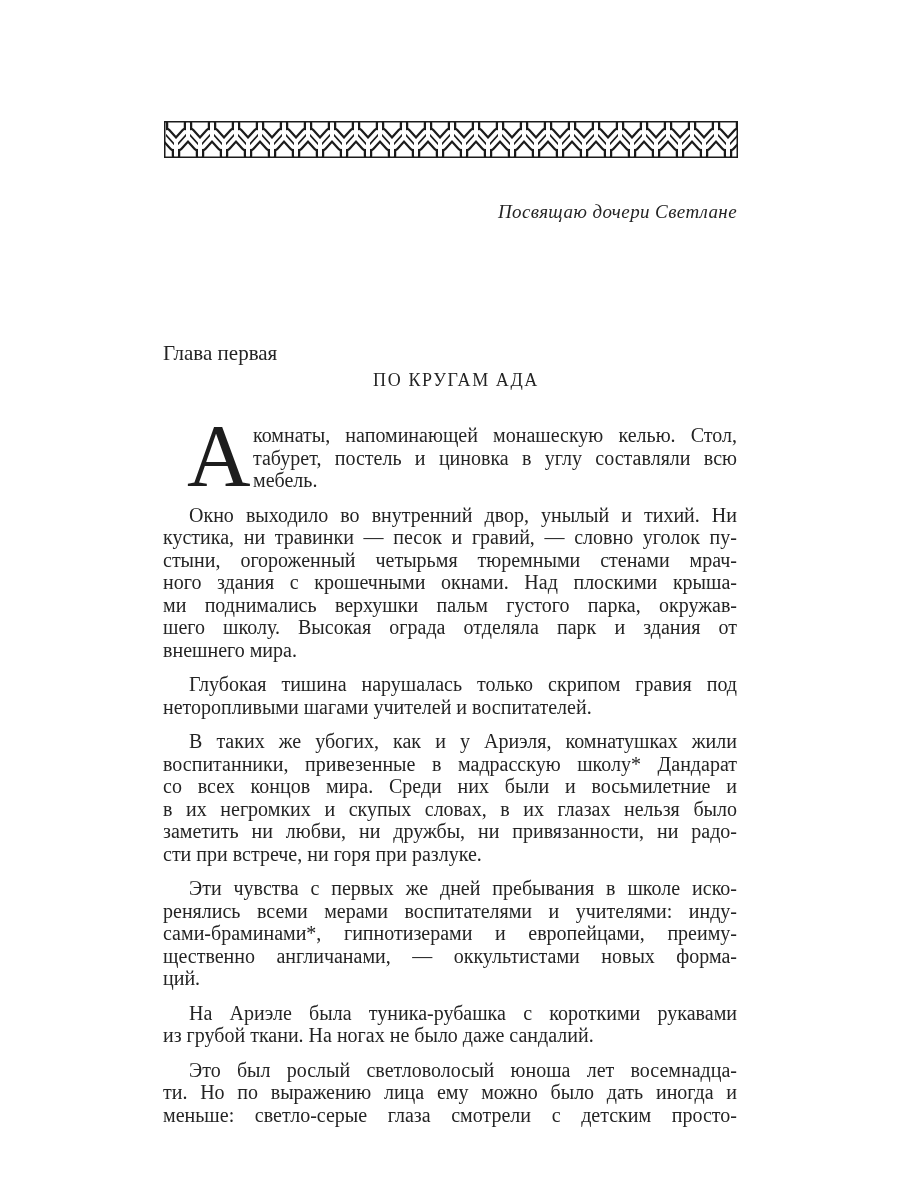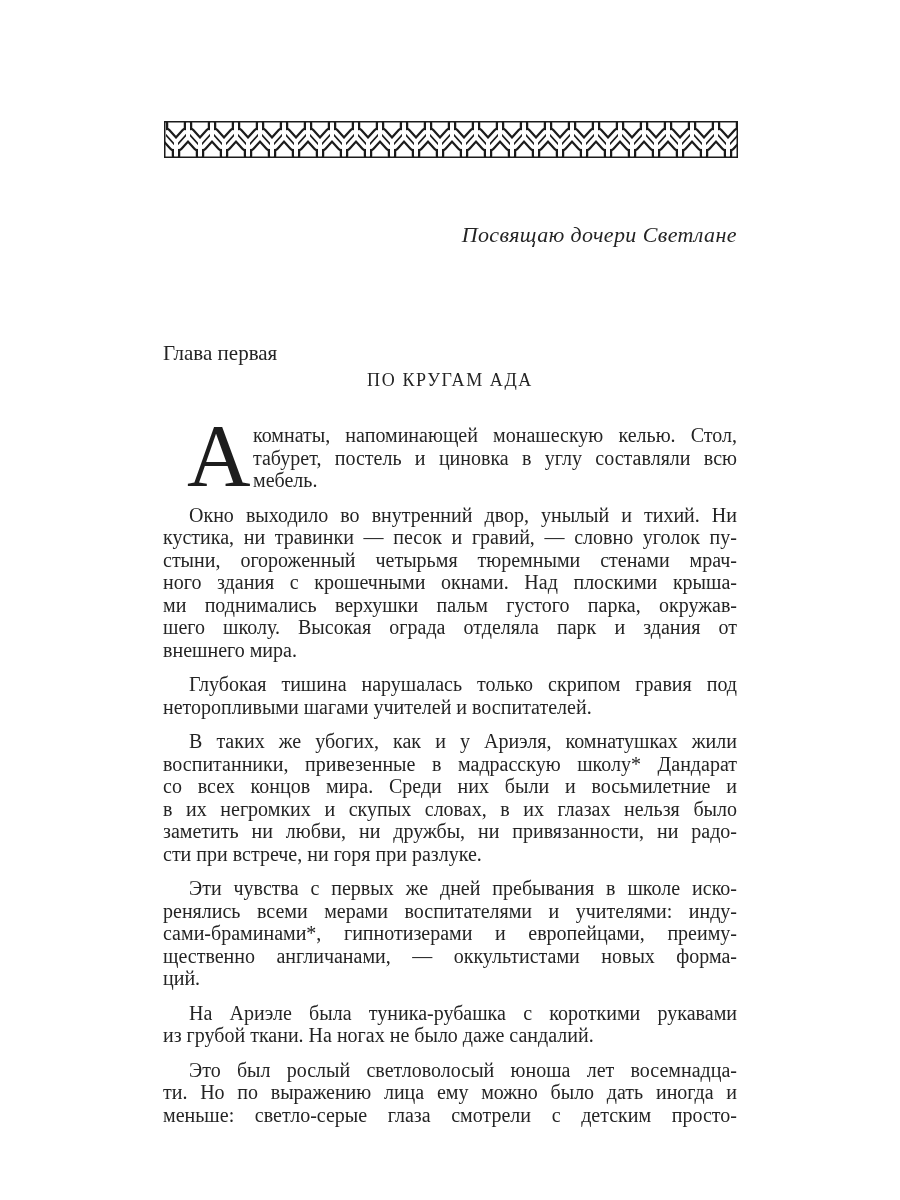--- a/index.html
+++ b/index.html
@@ -9,28 +9,28 @@
     background:#ffffff;
     color:#242424;
     font-family:"Liberation Serif","DejaVu Serif",serif;
     overflow:hidden;
   }
   .band{
     position:absolute;left:164px;top:121px;width:574px;height:37px;
   }
   .dedication{
     position:absolute;left:163px;top:201px;width:574px;
-    text-align:right;font-style:italic;font-size:22px;letter-spacing:.4px;margin-top:21px;
+    text-align:right;font-style:italic;font-size:19px;letter-spacing:.4px;
   }
   .chapter-label{
     position:absolute;left:163px;top:341px;width:574px;
     font-size:21px;
   }
   .chapter-title{
-    position:absolute;left:163px;top:370px;width:574px;
+    position:absolute;left:169px;top:370px;width:574px;
     text-align:center;font-size:18px;letter-spacing:1.6px;
   }
   .bodytext{
     position:absolute;left:163px;top:424px;width:574px;
     font-size:20px;line-height:22.5px;
   }
   .para{margin:0;}
   .ln{text-align:justify;text-align-last:justify;}
   .fl{padding-left:26px;margin-top:12px;}
   .ll{text-align-last:left;}

